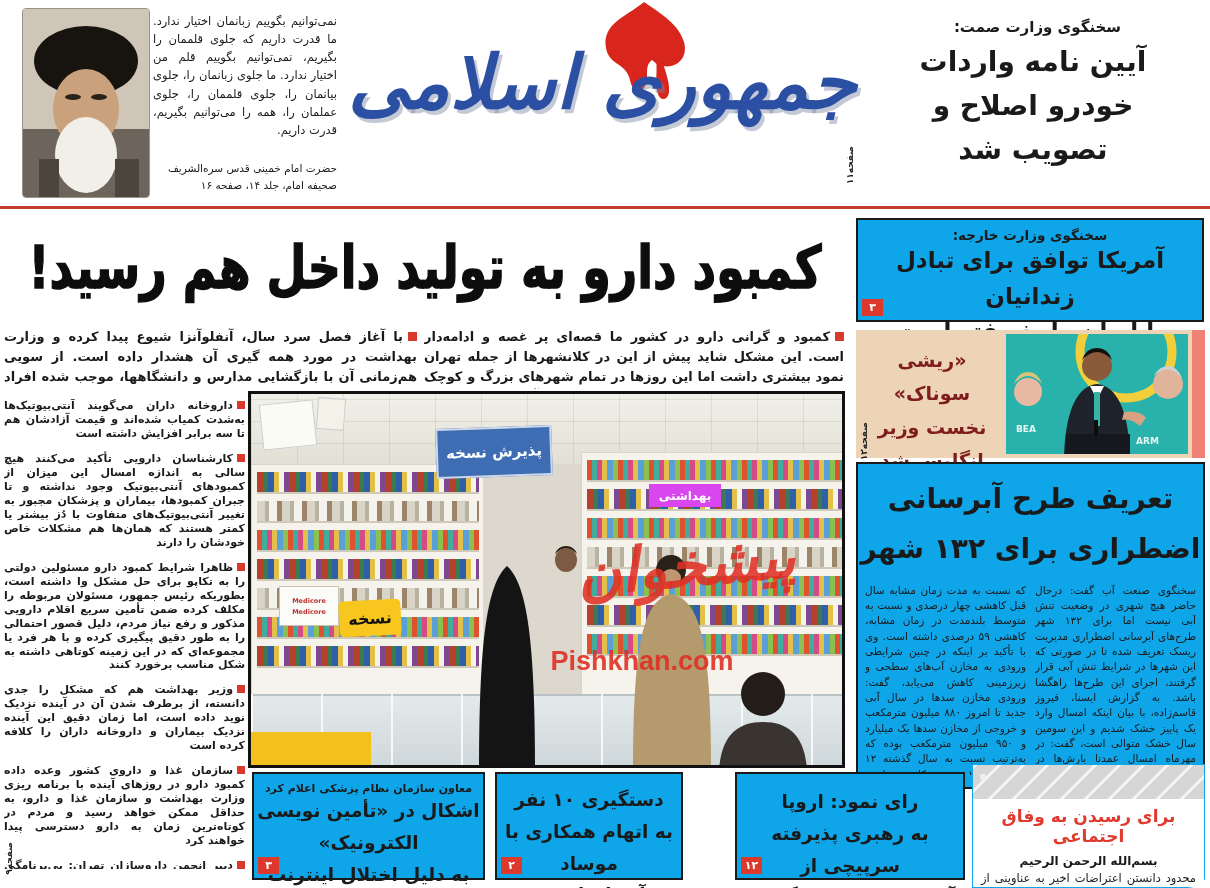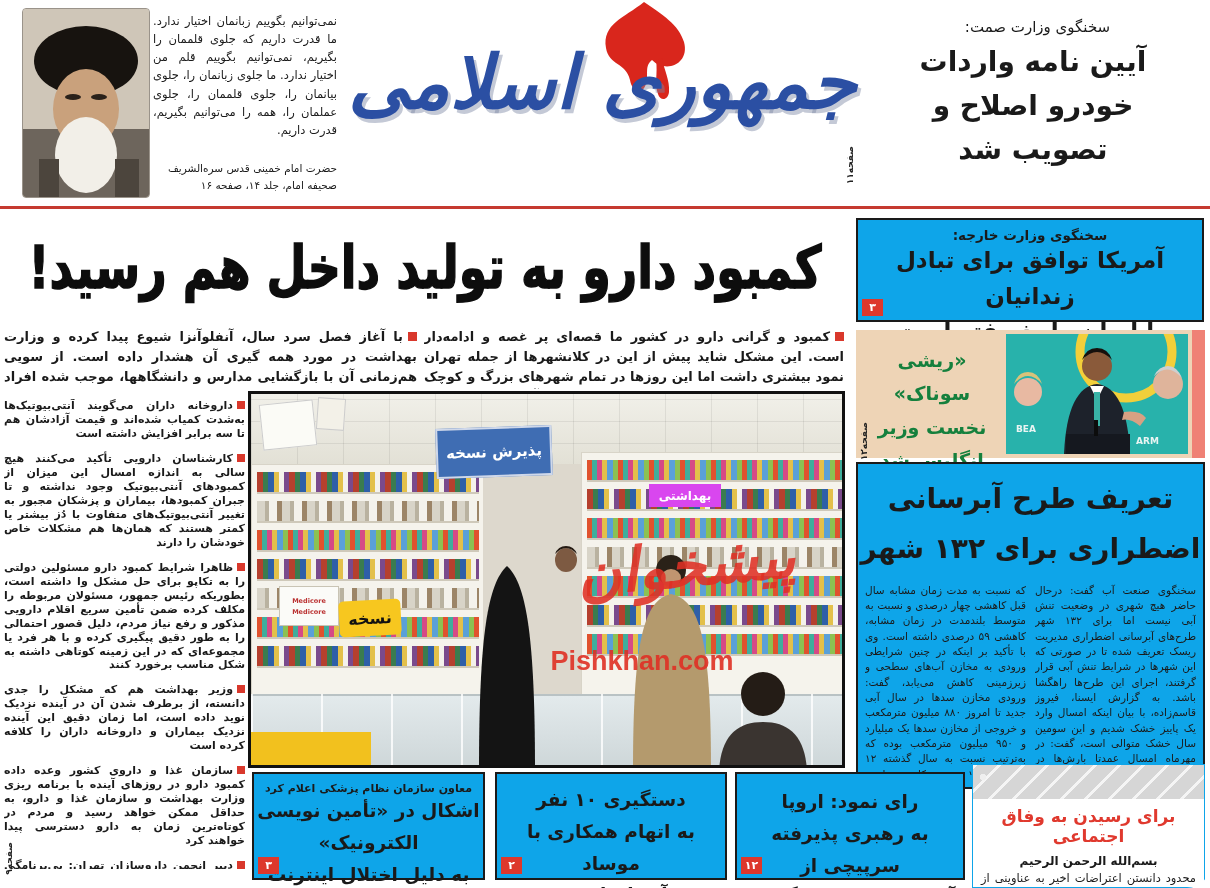--- a/index.html
+++ b/index.html
@@ -15,21 +15,21 @@
             overflow:hidden;background:linear-gradient(#d9d2c6,#c7bfb2);}
   .quote{left:153px;top:12px;width:184px;height:146px;font-size:11.5px;line-height:1.58;overflow:hidden;}
   .quote-attr{left:153px;top:160px;width:184px;font-size:10.5px;line-height:1.6;}
   .masthead{left:365px;top:6px;width:475px;height:152px;display:flex;align-items:center;justify-content:center;z-index:2;}
   .masthead-txt{font-size:74px;font-weight:bold;font-style:italic;color:#2b4fa3;white-space:nowrap;
                 text-shadow:3px 4px 0 rgba(125,135,165,.45);}
   .blood{left:586px;top:0px;width:118px;height:104px;z-index:1;}
   .datelines{left:350px;top:159px;width:500px;font-size:10px;font-weight:bold;line-height:1.9;color:#222;}
   .tr-pageref,.v-ref{writing-mode:vertical-rl;transform:rotate(180deg);font-size:9px;font-weight:bold;color:#222;}
   .tr-pageref{left:845px;top:146px;}
-  .tr-kicker{left:880px;top:18px;width:315px;font-size:15px;font-weight:normal;}
+  .tr-kicker{left:880px;top:18px;width:315px;font-size:15px;font-weight:bold;}
   .tr-headline{left:868px;top:40px;width:330px;font-size:28px;font-weight:bold;line-height:1.58;}
   .red-rule{left:0;top:206px;width:1210px;height:3px;background:#c53a30;}
 
   
   .main-hl{left:8px;top:216px;width:834px;height:104px;display:flex;align-items:center;justify-content:center;}
   .main-hl span{font-size:46px;font-weight:bold;white-space:nowrap;transform:scaleY(1.28);
                 -webkit-text-stroke:1.2px #0d0d0d;color:#0d0d0d;}
 
   
   .nbox{border:2px solid #1a1a1a;background:#0ea5e9;box-sizing:border-box;}
@@ -84,38 +84,38 @@
            font-size:16px;font-weight:bold;display:flex;align-items:center;justify-content:center;
            transform:rotate(-3deg);z-index:3;}
   .ppl{left:0;top:0;width:597px;height:377px;z-index:2;}
   .wm-fa{left:280px;top:136px;width:310px;font-size:60px;font-weight:bold;font-style:italic;color:rgba(223,48,36,.88);
          text-align:center;transform:rotate(-5deg);z-index:4;white-space:nowrap;}
   .wm-en{left:236px;top:252px;width:310px;font-size:27px;font-weight:bold;color:rgba(223,48,36,.9);
          text-align:center;z-index:4;font-family:"Liberation Sans",sans-serif;}
 
   
   .sunak{left:856px;top:330px;width:336px;height:128px;background:#eed4b6;}
-  .sunak-txt{left:6px;top:14px;width:140px;font-size:19px;font-weight:bold;line-height:1.75;text-align:center;color:#15803d;}
+  .sunak-txt{left:6px;top:14px;width:140px;font-size:19px;font-weight:bold;line-height:1.75;text-align:center;color:#7f1d1d;}
   .sunak-ref{left:3px;top:92px;}
   .sunak-photo{left:150px;top:4px;width:182px;height:120px;overflow:hidden;background:#28b2ab;}
   .sunak-stripe{left:1192px;top:330px;width:13px;height:128px;background:#ef8175;}
 
   
   .water{left:856px;top:462px;width:349px;height:327px;}
   .water-hl{font-size:28px;font-weight:bold;line-height:1.8;padding-top:10px;}
   .water-cols{display:flex;direction:rtl;gap:9px;padding:8px 7px 0 7px;}
   .wcol{width:50%;font-size:10.5px;line-height:1.46;text-align:justify;height:192px;overflow:hidden;}
   .w-cont{font-size:10.5px;font-weight:bold;padding:2px 7px;direction:rtl;}
 
   
   .bbox{top:772px;height:108px;}
   .bb-hl{font-size:18.5px;font-weight:bold;line-height:1.72;}
   .bb-kicker{font-size:11px;font-weight:bold;margin-top:8px;}
   .eshkal{left:252px;width:233px;}
-  .dastgiri{left:495px;width:232px;padding-top:10px;box-sizing:border-box;}
+  .dastgiri{left:495px;width:188px;padding-top:10px;box-sizing:border-box;}
   .rai{left:735px;width:230px;padding-top:12px;box-sizing:border-box;}
 
   
   .vefagh{left:972px;top:764px;width:233px;height:124px;border:1px solid #0ea5e9;box-sizing:border-box;
           overflow:hidden;background:#fff;}
   .v-band{height:34px;background:#d6d6d6;
      background-image:radial-gradient(circle 3px at 10px 12px,#efefef 0 3px,transparent 3px),
      repeating-linear-gradient(135deg,rgba(255,255,255,.75) 0 3px,transparent 3px 17px);}
   .v-title{color:#e0392e;font-size:17px;font-weight:bold;margin-top:7px;}
   .v-bismillah{font-size:12px;font-weight:bold;margin-top:8px;}

